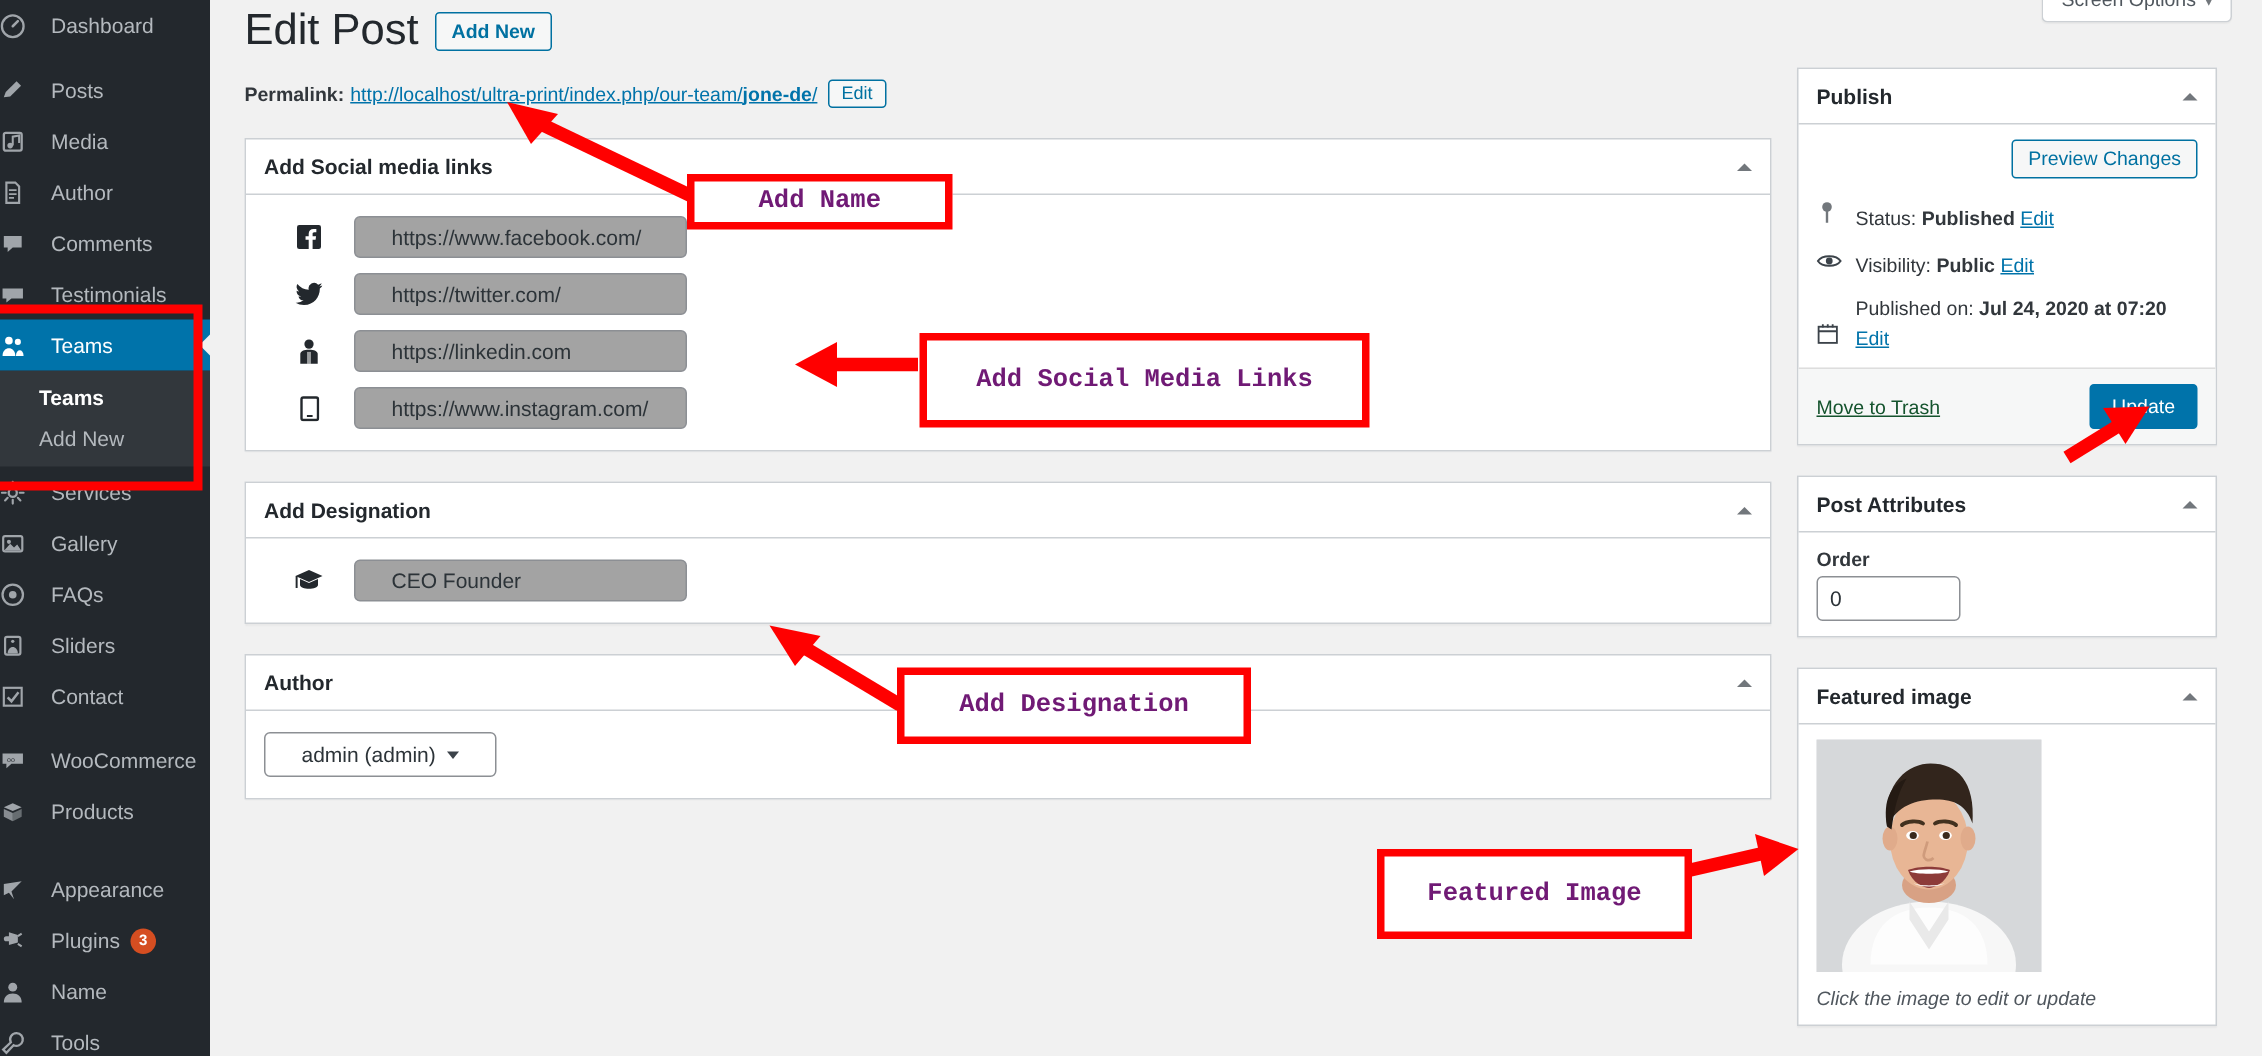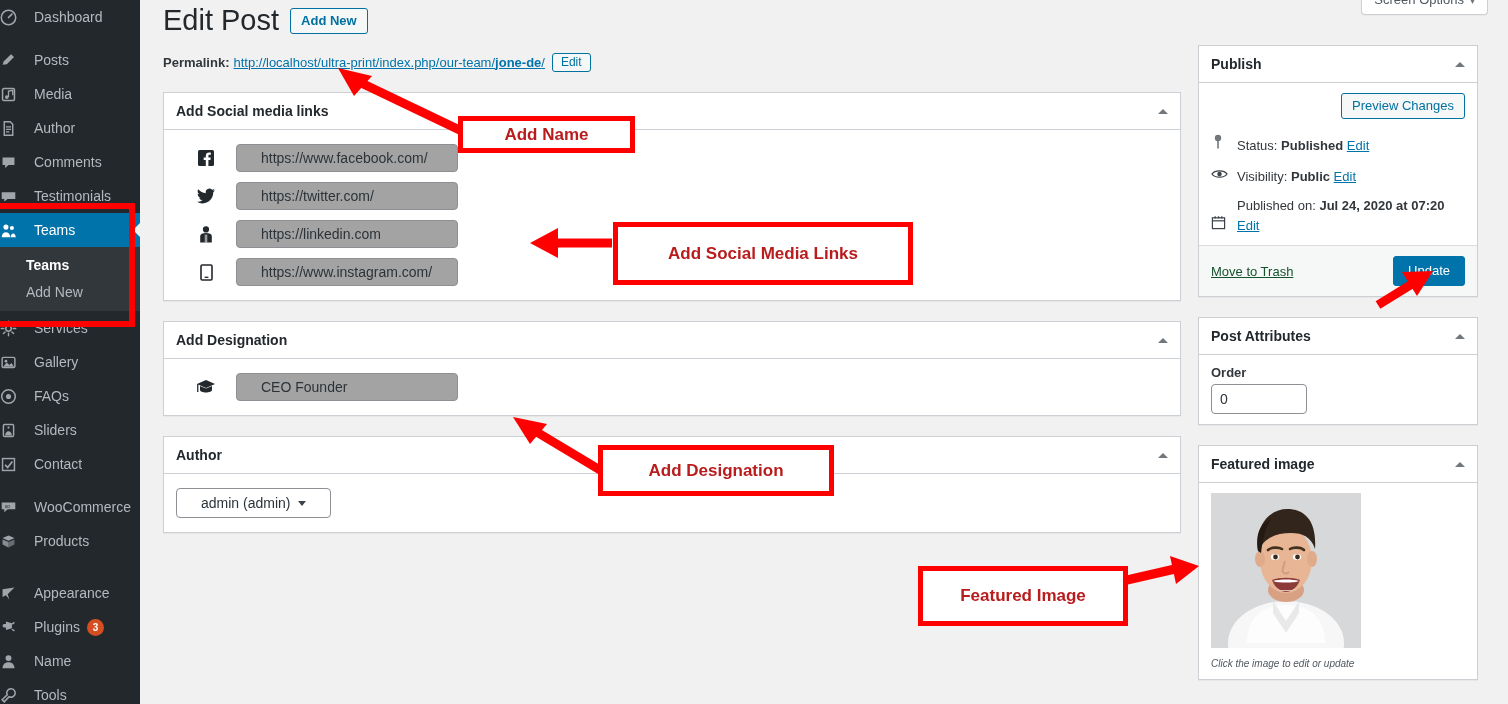--- a/index.html
+++ b/index.html
@@ -198,30 +198,30 @@
     border: 1px solid #8c8f94; border-radius: 4px;
     padding: 0 8px; font-family: "Liberation Sans", sans-serif;
     font-size: 14px; color: #2c3338; background: #fff;
   }
   .feat-thumb {
     width: 150px; height: 155px;
     border: 0; display: block;
     background: #d8dadc;
     overflow: hidden;
   }
-  .feat-caption { font-style: italic; font-size: 10px; color: #50575e; margin-top: 10px; }
+  .feat-caption { font-style: italic; font-size: 13px; color: #50575e; margin-top: 10px; }
 
   
   .anno {
     position: absolute;
     border: 5px solid #f00;
     background: #fff;
     display: flex; align-items: center; justify-content: center;
-    color: #b91c1c; font-weight: bold;
-    font-family: Liberation Sans, sans-serif;
+    color: #701a75; font-weight: bold;
+    font-family: Liberation Mono, monospace;
   }
   .anno-svg { position: absolute; left: 0; top: 0; width: 1508px; height: 704px; pointer-events: none; }
 </style>
 </head>
 <body>
 
 <div class="screen">
 
   <nav class="sidebar">
     <div id="sidebar-menu">

